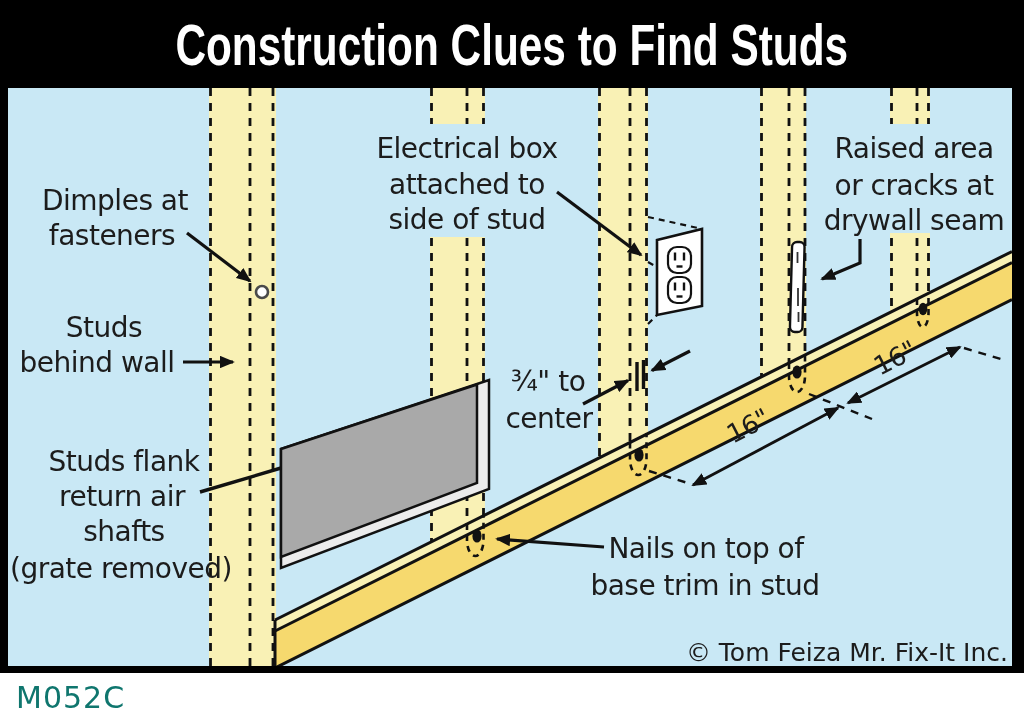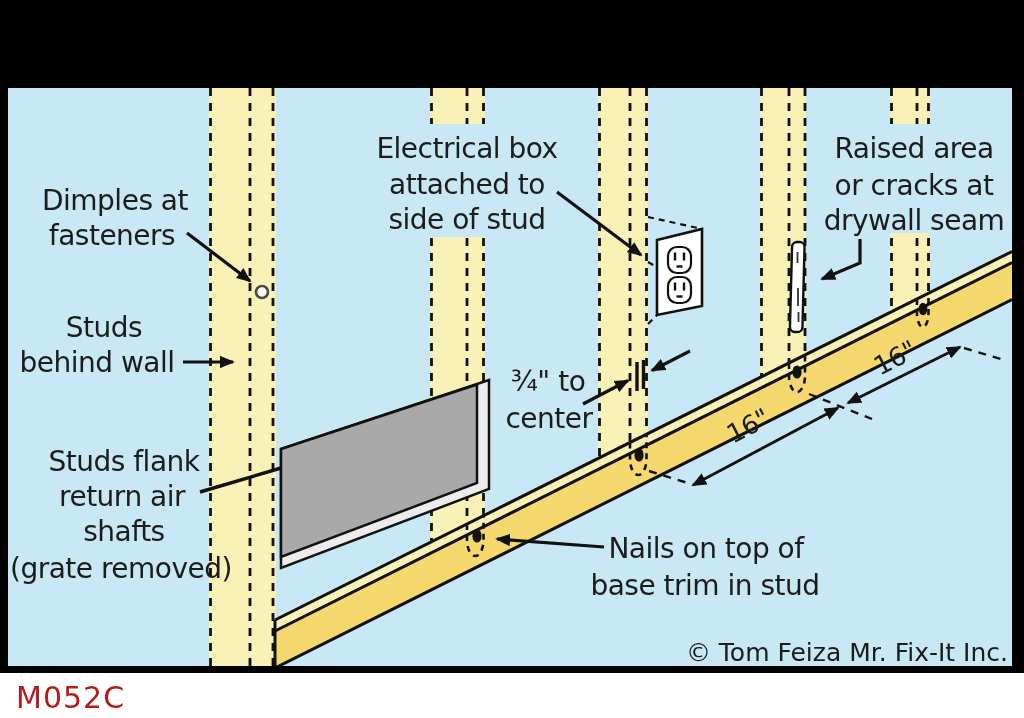--- a/index.html
+++ b/index.html
@@ -5,33 +5,36 @@
   html,body{margin:0;padding:0;background:#ffffff;}
   .stage{position:relative;width:1024px;height:718px;background:#ffffff;overflow:hidden;
          font-family:"DejaVu Sans", sans-serif;}
   .frame{position:absolute;left:0;top:0;width:1024px;height:673px;background:#000000;}
   .titlebar{position:absolute;left:0;top:0;width:1024px;height:88px;display:flex;
             align-items:center;justify-content:center;}
   .title-text{color:#ffffff;font-family:"Liberation Sans", sans-serif;font-weight:700;
               font-size:58px;white-space:nowrap;transform:scaleX(0.73);transform-origin:center;
               letter-spacing:0px;}
   .artboard{position:absolute;left:8px;top:88px;width:1004px;height:578px;}
-  .figcode{position:absolute;left:16px;top:680px;font-size:30px;color:#b91c1c;
+  .figcode{position:absolute;left:16px;top:680px;font-size:30px;color:#0f766e;
            letter-spacing:1px;font-family:"DejaVu Sans", sans-serif;}
   svg text{font-family:"DejaVu Sans", sans-serif;fill:#1c1c1c;font-size:28px;letter-spacing:-0.5px;}
   svg text.dim{font-size:26px;}
   svg text.copy{font-size:25px;letter-spacing:0px;}
 </style>
 </head>
 <body>
 
 <div class="stage">
 
   <div class="frame"></div>
 
+  <div class="titlebar">
+    <span class="title-text">Construction Clues to Find Studs</span>
+  </div>
 
   <div class="artboard">
   <svg width="1004" height="578" viewBox="8 88 1004 578">
     <defs>
       <marker id="ah" viewBox="0 0 12 10" refX="10.5" refY="5" markerWidth="15" markerHeight="12.5" orient="auto-start-reverse" markerUnits="userSpaceOnUse">
         <path d="M0,0 L12,5 L0,10 z" fill="#111111"></path>
       </marker>
     </defs>
 
     <rect x="8" y="88" width="1004" height="578" fill="#c9e8f5"></rect>

